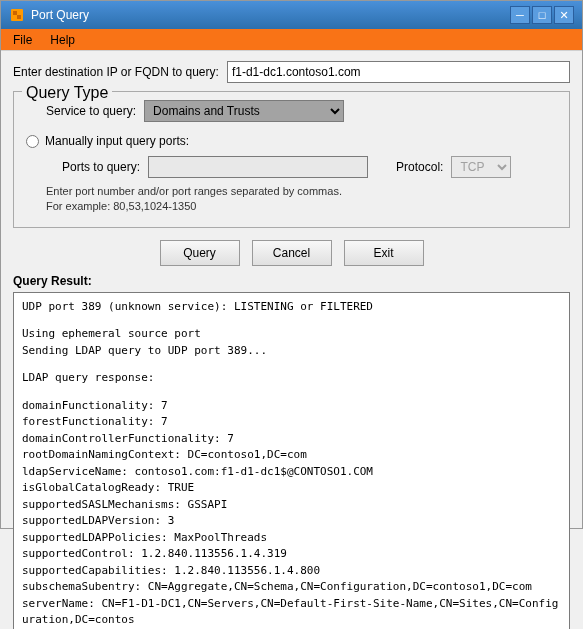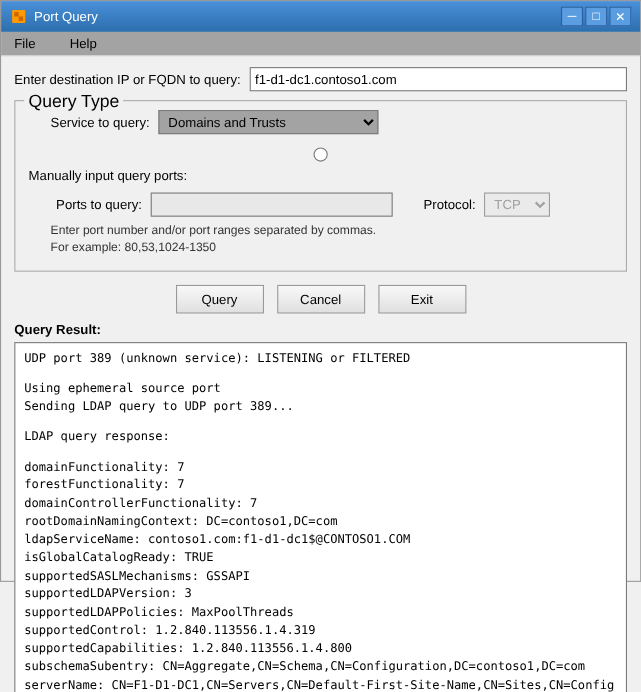--- a/index.html
+++ b/index.html
@@ -63,25 +63,25 @@
       border: 1px solid #2a5f9e;
       color: white;
       font-size: 11px;
       cursor: pointer;
       display: flex;
       align-items: center;
       justify-content: center;
     }
 
     .menu-bar {
-      background: #a3a3a3;
+      background: #f97316;
       border-bottom: 1px solid #d0d0d0;
       padding: 2px 4px;
       display: flex;
-      gap: 15px;
+      gap: 2px;
       height: 22px;
       align-items: center;
       flex-shrink: 0;
     }
 
     .menu-item {
       padding: 2px 8px;
       cursor: pointer;
       font-size: 12px;
     }
@@ -163,30 +163,30 @@
       border: 1px solid #7a7a7a;
       padding: 0 4px;
       font-size: 12px;
       background: #a3a3a3;
       min-width: 200px;
       cursor: pointer;
     }
 
     .manual-row {
       display: flex;
+      align-items: center;
       gap: 6px;
       margin-bottom: 8px;
-      flex-direction: column;
     }
 
     .ports-row {
       display: flex;
       align-items: center;
       gap: 8px;
-      margin-left: 25px;
+      margin-left: 36px;
       margin-bottom: 6px;
     }
 
     .ports-label {
       font-size: 12px;
     }
 
     .ports-input {
       height: 22px;
       border: 1px solid #7a7a7a;

